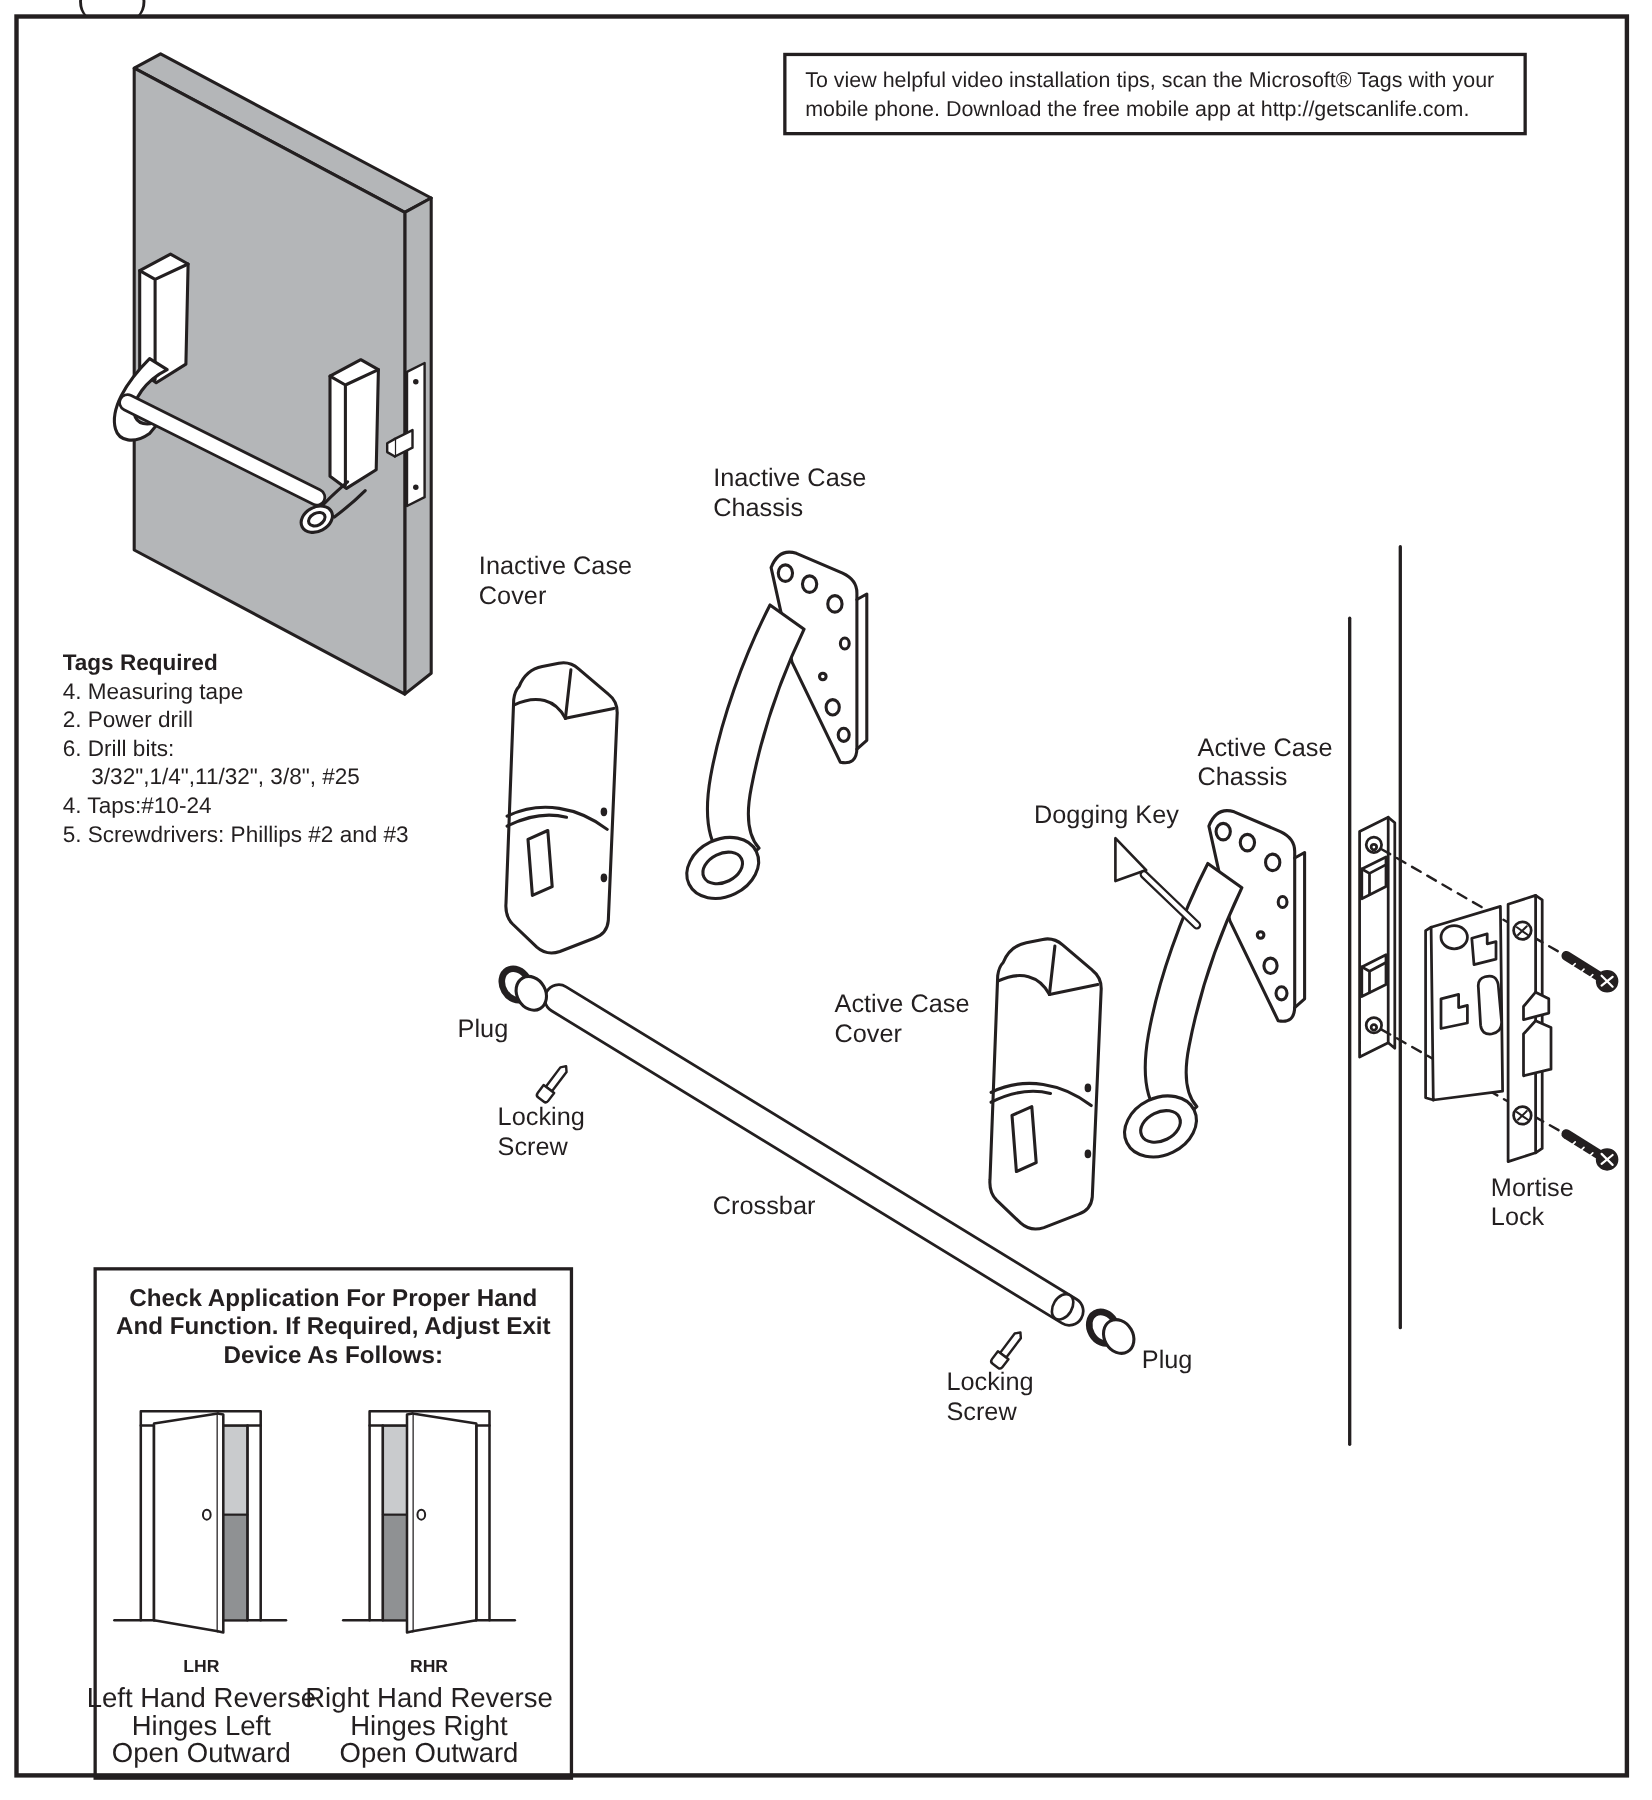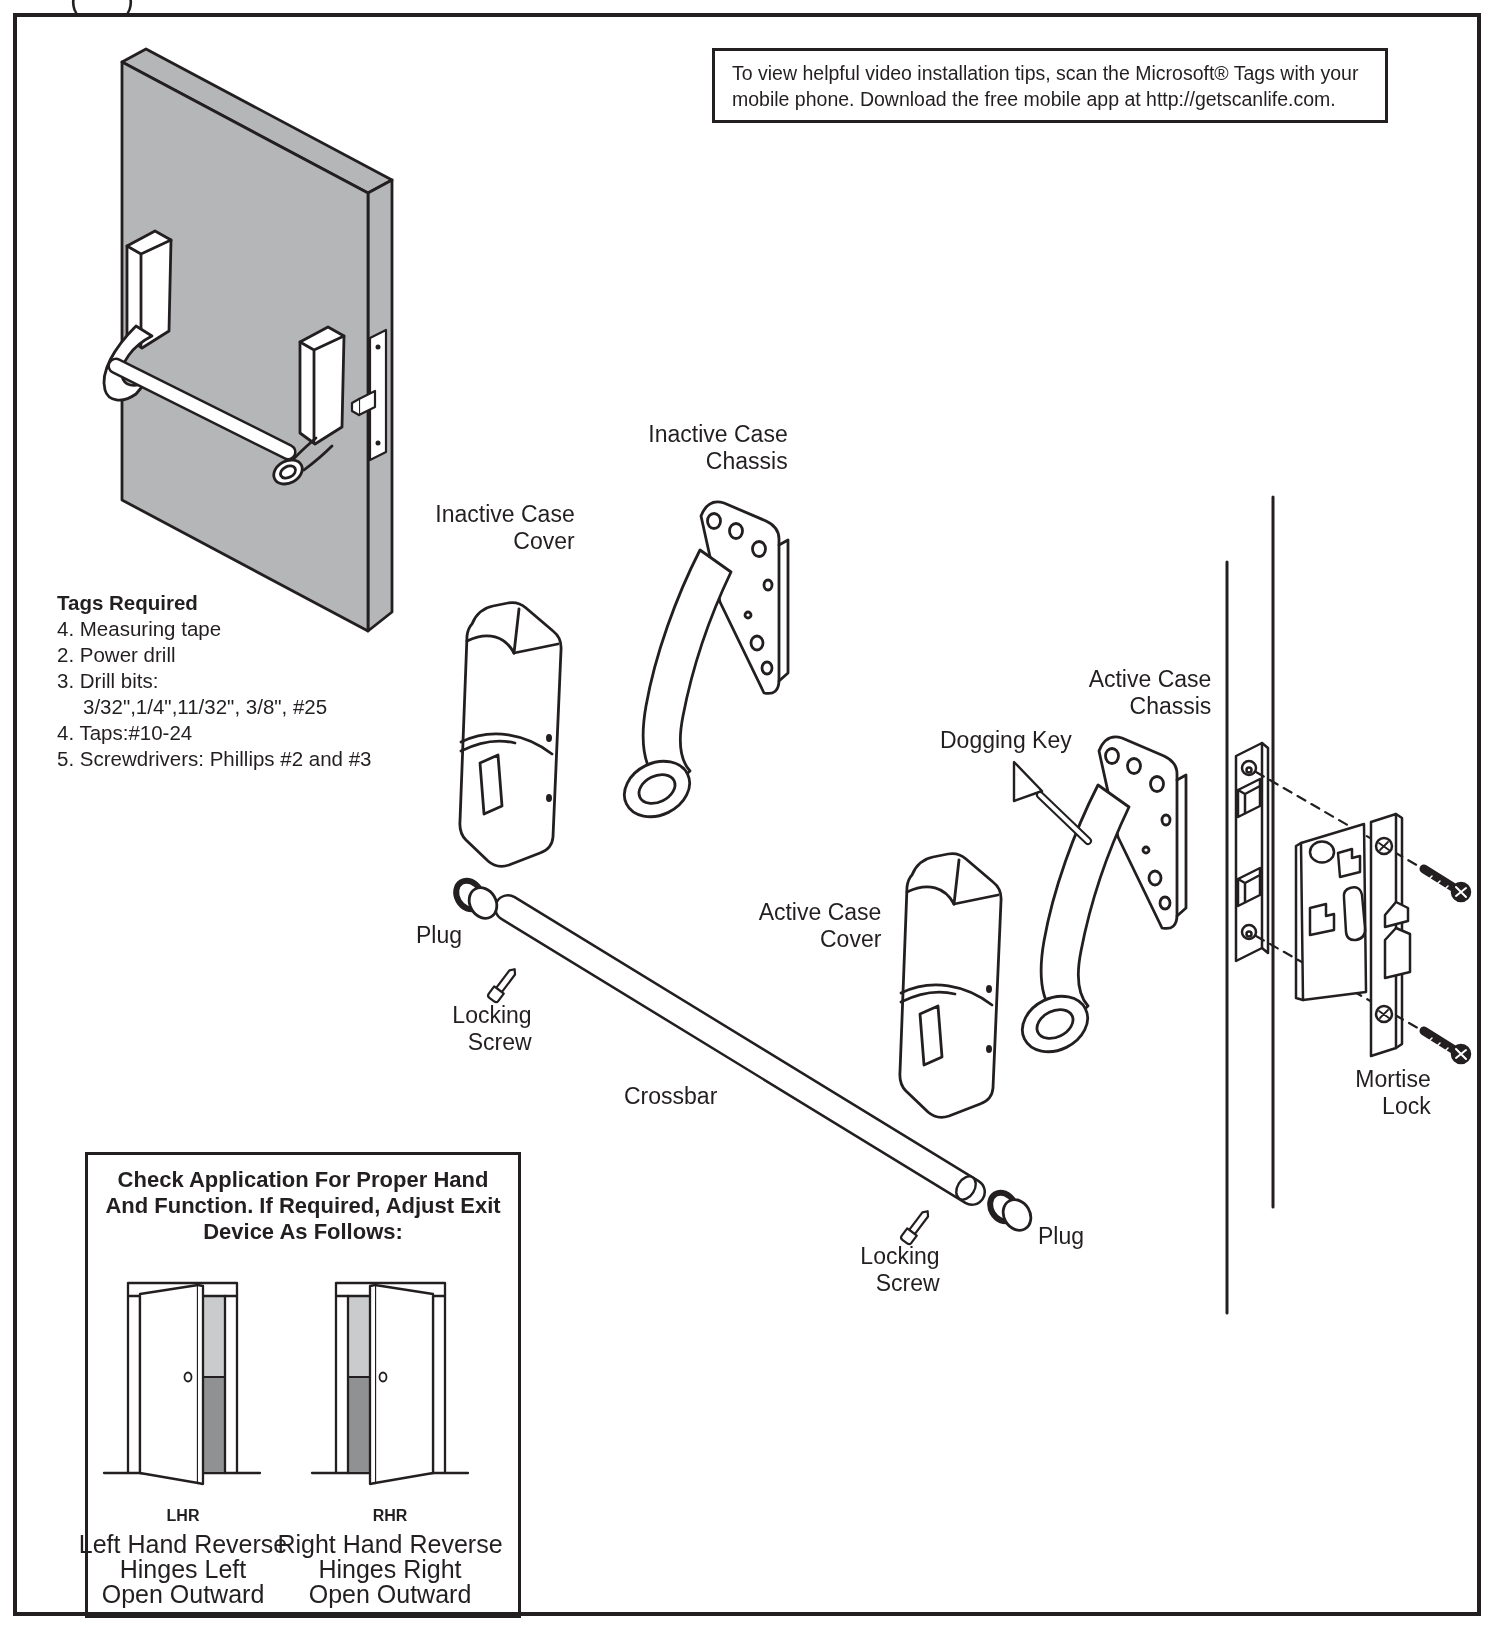--- a/index.html
+++ b/index.html
@@ -8,21 +8,21 @@
   .page-frame{position:absolute;left:13px;top:13px;width:1468px;height:1603px;
               border:4px solid #231f20;box-sizing:border-box;}
   .fragment{position:absolute;top:-17px;font-size:30px;color:#231f20;}
   .notice-box{position:absolute;left:712px;top:48px;width:676px;height:75px;
               border:3px solid #231f20;box-sizing:border-box;display:flex;align-items:center;}
   .notice-text{padding-left:17px;padding-right:10px;font-size:19.5px;line-height:26px;white-space:pre-line;}
   .tools{position:absolute;left:57px;top:590px;font-size:20.5px;line-height:26px;}
   .tools-title{font-weight:bold;}
   .indent{padding-left:26px;}
   .part-label{position:absolute;font-size:23px;line-height:27px;white-space:pre-line;
-              text-align:right;transform:translateX(-50%);}
+              text-align:left;transform:translateX(-50%);}
   .part-label.la{text-align:left;transform:none;}
   .handing-box{position:absolute;left:57px;top:1152px;width:436px;height:466px;
                border:3.5px solid #231f20;box-sizing:border-box;margin-left:28px;}
   .handing-heading{margin:12px 4px 0 4px;text-align:center;font-weight:bold;
                    font-size:22px;line-height:26px;white-space:pre-line;}
   .hand-label{position:absolute;text-align:center;transform:translateX(-50%);}
   .hand-code{font-weight:bold;font-size:16px;line-height:32px;}
   .hand-desc{font-size:25px;line-height:25px;white-space:pre-line;}
   svg{position:absolute;left:0;top:0;}
 </style>
@@ -210,39 +210,39 @@
 
   <div class="notice-box">
     <div class="notice-text">To view helpful video installation tips, scan the Microsoft® Tags with your
 mobile phone. Download the free mobile app at http://getscanlife.com.</div>
   </div>
 
   <div class="tools">
     <div class="tools-title">Tags Required</div>
     <div class="tools-item">4. Measuring tape</div>
     <div class="tools-item">2. Power drill</div>
-    <div class="tools-item">3. Drill bits:</div>
+    <div class="tools-item">6. Drill bits:</div>
     <div class="tools-item indent">3/32",1/4",11/32", 3/8", #25</div>
     <div class="tools-item">4. Taps:#10-24</div>
     <div class="tools-item">5. Screwdrivers: Phillips #2 and #3</div>
   </div>
 
   <div class="part-label" style="left:505px;top:501px;">Inactive Case
 Cover</div>
   <div class="part-label" style="left:718px;top:421px;">Inactive Case
 Chassis</div>
   <div class="part-label" style="left:1150px;top:666px;">Active Case
 Chassis</div>
   <div class="part-label la" style="left:940px;top:727px;">Dogging Key</div>
   <div class="part-label" style="left:820px;top:899px;">Active Case
 Cover</div>
   <div class="part-label la" style="left:416px;top:922px;">Plug</div>
   <div class="part-label" style="left:492px;top:1002px;">Locking
 Screw</div>
-  <div class="part-label la" style="left:624px;top:1083px;">Crossbar</div>
+  <div class="part-label la" style="left:648px;top:1083px;">Crossbar</div>
   <div class="part-label" style="left:900px;top:1243px;">Locking
 Screw</div>
   <div class="part-label la" style="left:1038px;top:1223px;">Plug</div>
   <div class="part-label" style="left:1393px;top:1066px;">Mortise
 Lock</div>
 
   <div class="handing-box">
     <div class="handing-heading">Check Application For Proper Hand
 And Function. If Required, Adjust Exit
 Device As Follows:</div>

